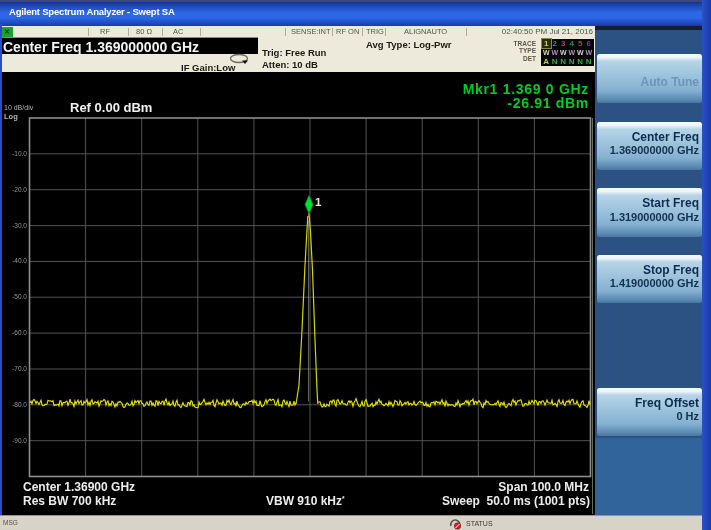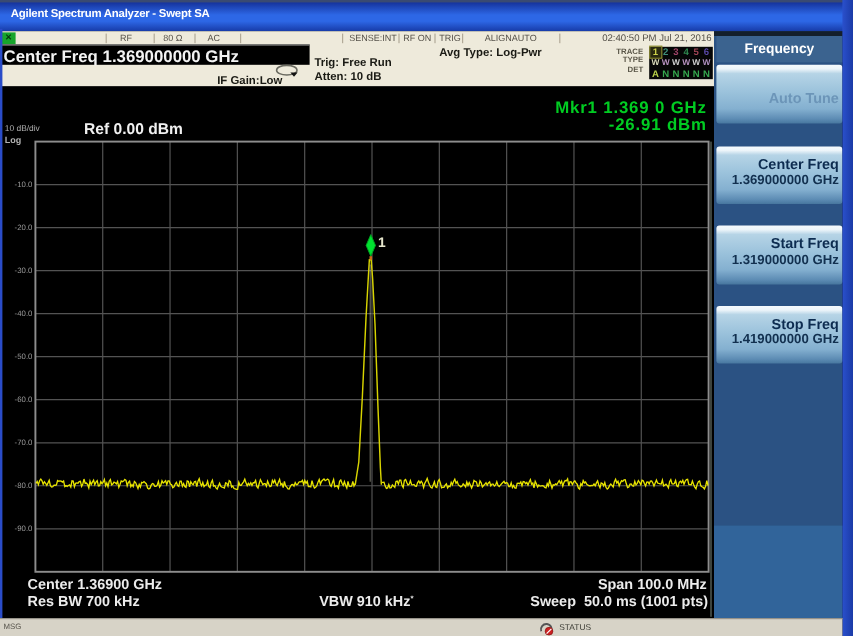--- a/index.html
+++ b/index.html
@@ -146,35 +146,38 @@
     <div class="ann" style="left:3px;top:408px;">Center 1.36900 GHz</div>
     <div class="ann" style="right:6px;top:408px;">Span 100.0 MHz</div>
     <div class="ann" style="left:3px;top:421.5px;">Res BW 700 kHz</div>
     <div class="ann" style="left:246px;top:421.5px;">VBW 910 kHz<span style="font-size:6.5px;vertical-align:4px;">*</span></div>
     <div class="ann" style="right:5px;top:421.5px;">Sweep&nbsp; 50.0 ms (1001 pts)</div>
   </div>
   <div class="abs" id="pline"></div>
 
   <div class="abs" id="panel">
     <div class="abs" id="pdark"></div>
-    <div class="abs" id="phead">Frequency</div>
     <div class="skey" style="top:28px;">
       <div class="kt" style="top:21px;color:#6c95b8;">Auto Tune</div>
     </div>
     <div class="skey" style="top:95.5px;">
       <div class="kt" style="top:8px;">Center Freq</div>
       <div class="kv" style="top:22.5px;">1.369000000 GHz</div>
     </div>
     <div class="skey" style="top:162px;">
       <div class="kt" style="top:8px;">Start Freq</div>
       <div class="kv" style="top:22.5px;">1.319000000 GHz</div>
     </div>
     <div class="skey" style="top:228.5px;">
       <div class="kt" style="top:8px;">Stop Freq</div>
       <div class="kv" style="top:22.5px;">1.419000000 GHz</div>
+    </div>
+    <div class="skey" style="top:361.5px;">
+      <div class="kt" style="top:8px;">Freq Offset</div>
+      <div class="kv" style="top:22.5px;">0 Hz</div>
     </div>
     <div class="abs" style="left:0;top:412px;width:107px;height:77px;background:#31649a;"></div>
   </div>
 
   <div class="abs" id="rframe"></div>
   <div class="abs" id="lframe"></div>
   <div class="abs" id="bottombar">
     <div class="abs" style="left:3px;top:3px;font-size:6.5px;color:#55524a;">MSG</div>
     <svg class="abs" style="left:449px;top:1.5px" width="14" height="12" viewBox="0 0 14 12">
       <path d="M2,8 a4.5,4.5 0 1 1 8,1" fill="none" stroke="#555" stroke-width="1.6"></path>

